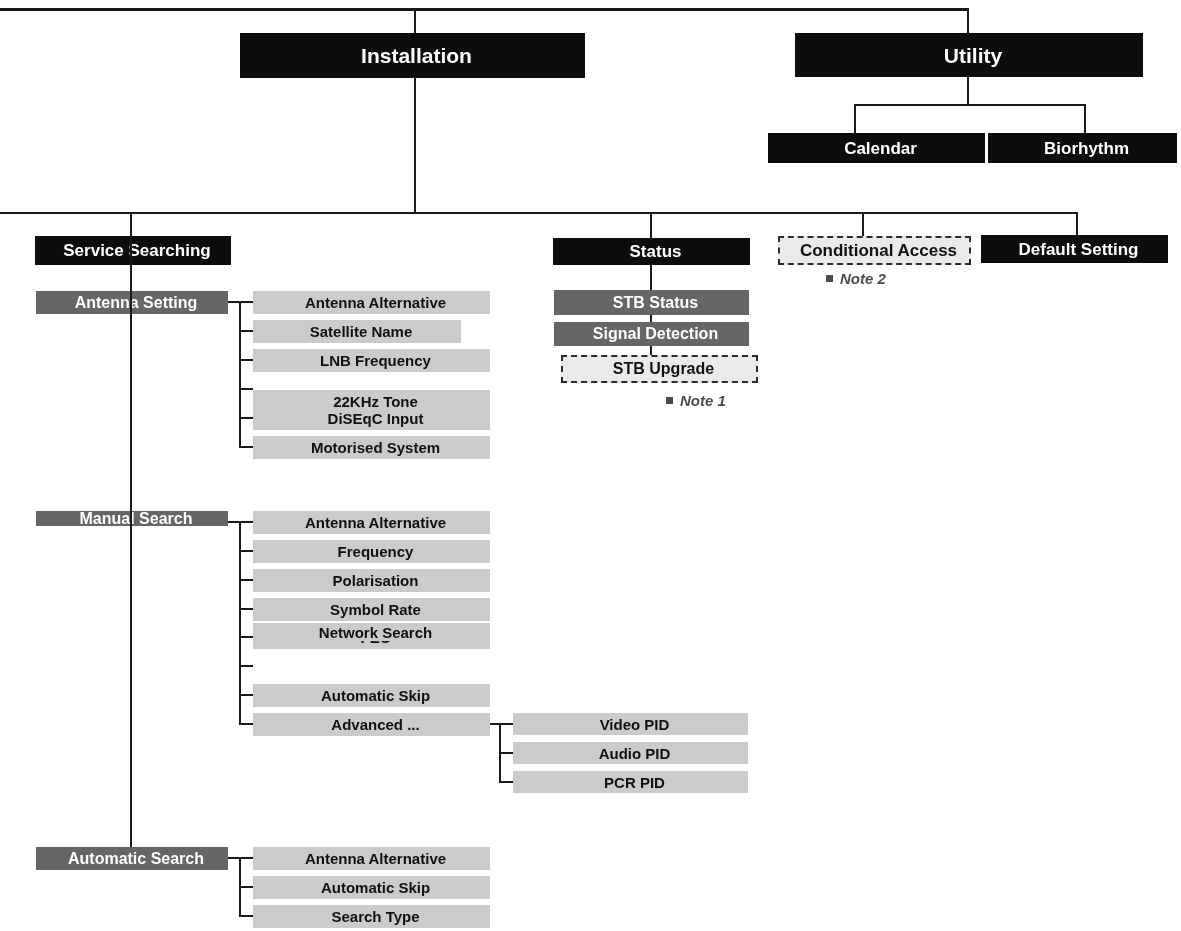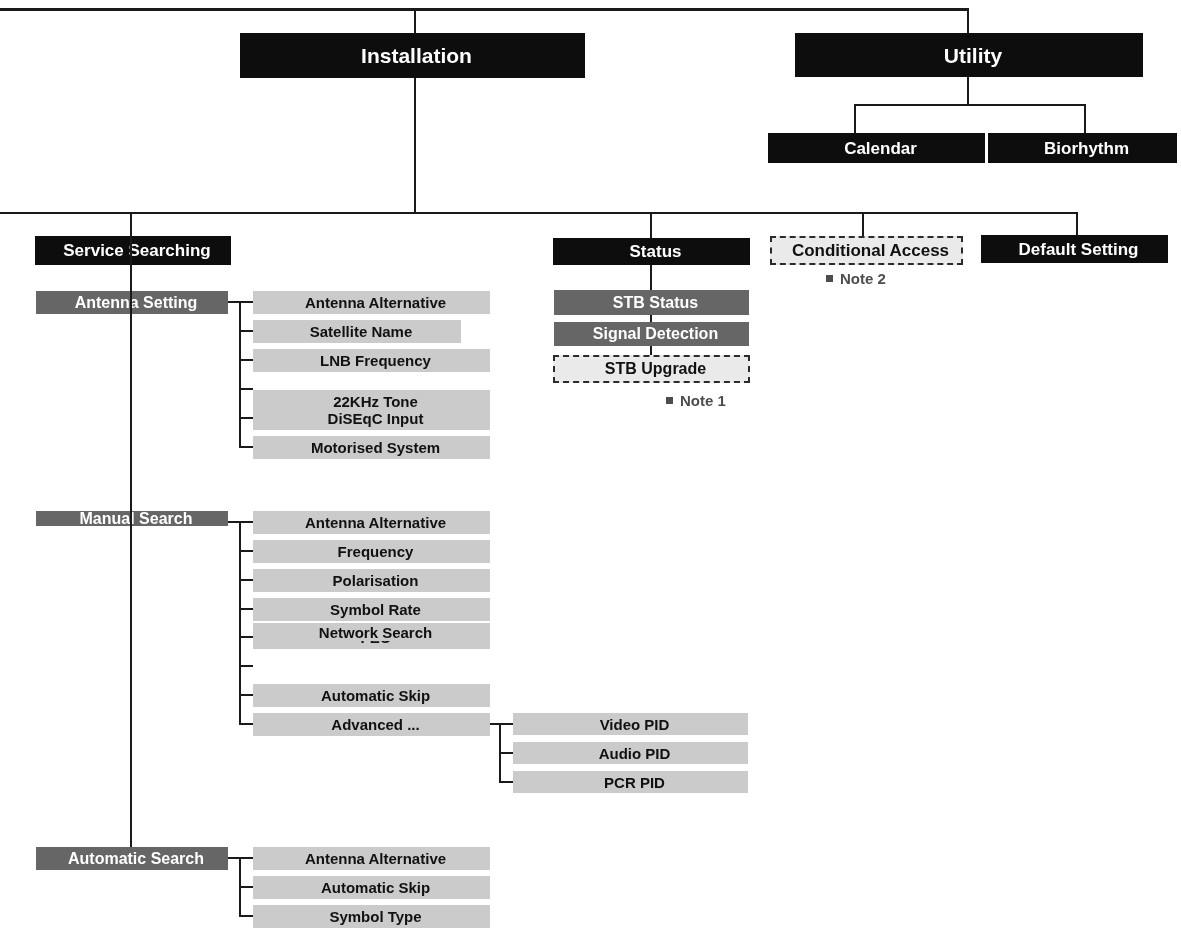--- a/index.html
+++ b/index.html
@@ -14,29 +14,29 @@
   .ln.over{z-index:3;}
   .bx{
     position:absolute;z-index:2;
     display:flex;align-items:center;justify-content:center;
     font-weight:bold;box-sizing:border-box;text-align:center;
     white-space:nowrap;line-height:1;padding-left:8px;
   }
   .blk{background:#0d0d0d;color:#ffffff;}
   .gry{background:#666666;color:#ffffff;}
   .lgt{background:#cbcbcb;color:#111111;}
-  .dsh{background:#eaeaea;color:#111111;border:2px dashed #2b2b2b;z-index:4;}
+  .dsh{background:#eaeaea;color:#111111;border:2px dashed #2b2b2b;z-index:4;margin-left:8px;}
   .fs21{font-size:21px;}
   .fs17{font-size:17px;}
   .fs16{font-size:16px;}
   .fs15{font-size:15px;}
   .note{
     position:absolute;z-index:2;
     display:flex;align-items:center;gap:7px;
-    color:#4d4d4d;font-weight:bold;font-size:15px;
+    color:#4d4d4d;font-weight:bold;font-size:15px;font-style:italic;
   }
   .note .sq{width:7px;height:7px;background:#4d4d4d;flex:0 0 auto;}
 </style>
 </head>
 <body>
 
 <div id="stage">
 
   <div class="ln" style="left:0px;top:8px;width:968px;height:3px"></div>
   <div class="ln" style="left:414px;top:8px;width:2px;height:206px"></div>
@@ -120,15 +120,15 @@
   <div class="bx lgt fs15" style="left:253px;top:684px;width:237px;height:23px">Automatic Skip</div>
   <div class="bx lgt fs15" style="left:253px;top:713px;width:237px;height:23px">Advanced ...</div>
 
   <div class="bx lgt fs15" style="left:513px;top:713px;width:235px;height:22px">Video PID</div>
   <div class="bx lgt fs15" style="left:513px;top:742px;width:235px;height:22px">Audio PID</div>
   <div class="bx lgt fs15" style="left:513px;top:771px;width:235px;height:22px">PCR PID</div>
 
   <div class="bx gry fs16" style="left:36px;top:847px;width:192px;height:23px">Automatic Search</div>
   <div class="bx lgt fs15" style="left:253px;top:847px;width:237px;height:23px">Antenna Alternative</div>
   <div class="bx lgt fs15" style="left:253px;top:876px;width:237px;height:23px">Automatic Skip</div>
-  <div class="bx lgt fs15" style="left:253px;top:905px;width:237px;height:23px">Symbol Type</div>
+  <div class="bx lgt fs15" style="left:253px;top:905px;width:237px;height:23px">Search Type</div>
 
 </div>
 
 </body></html>

